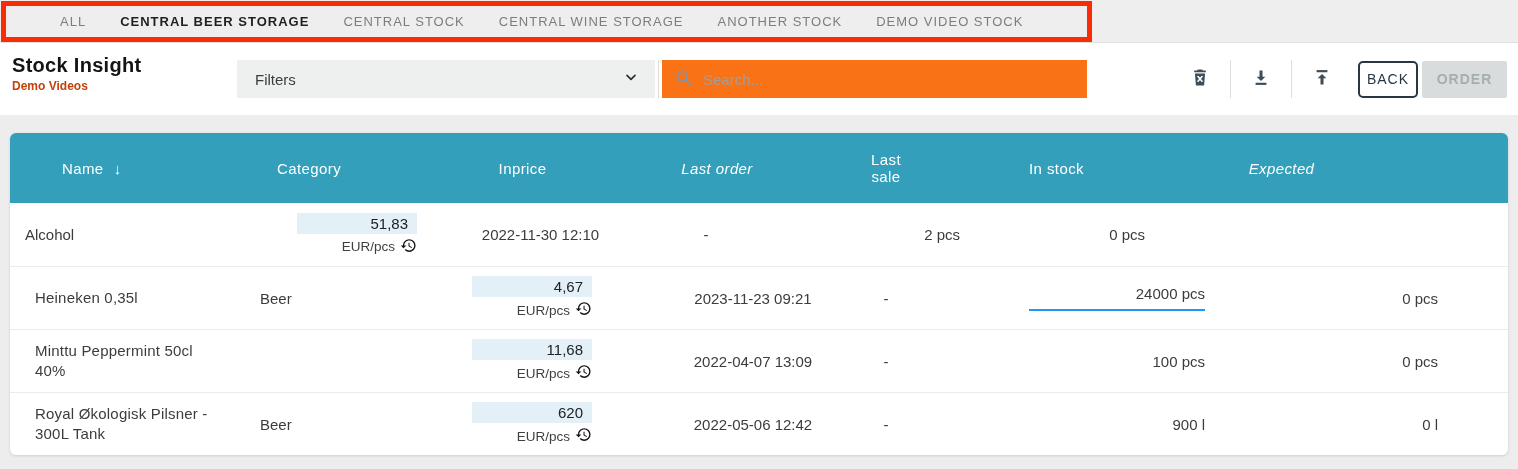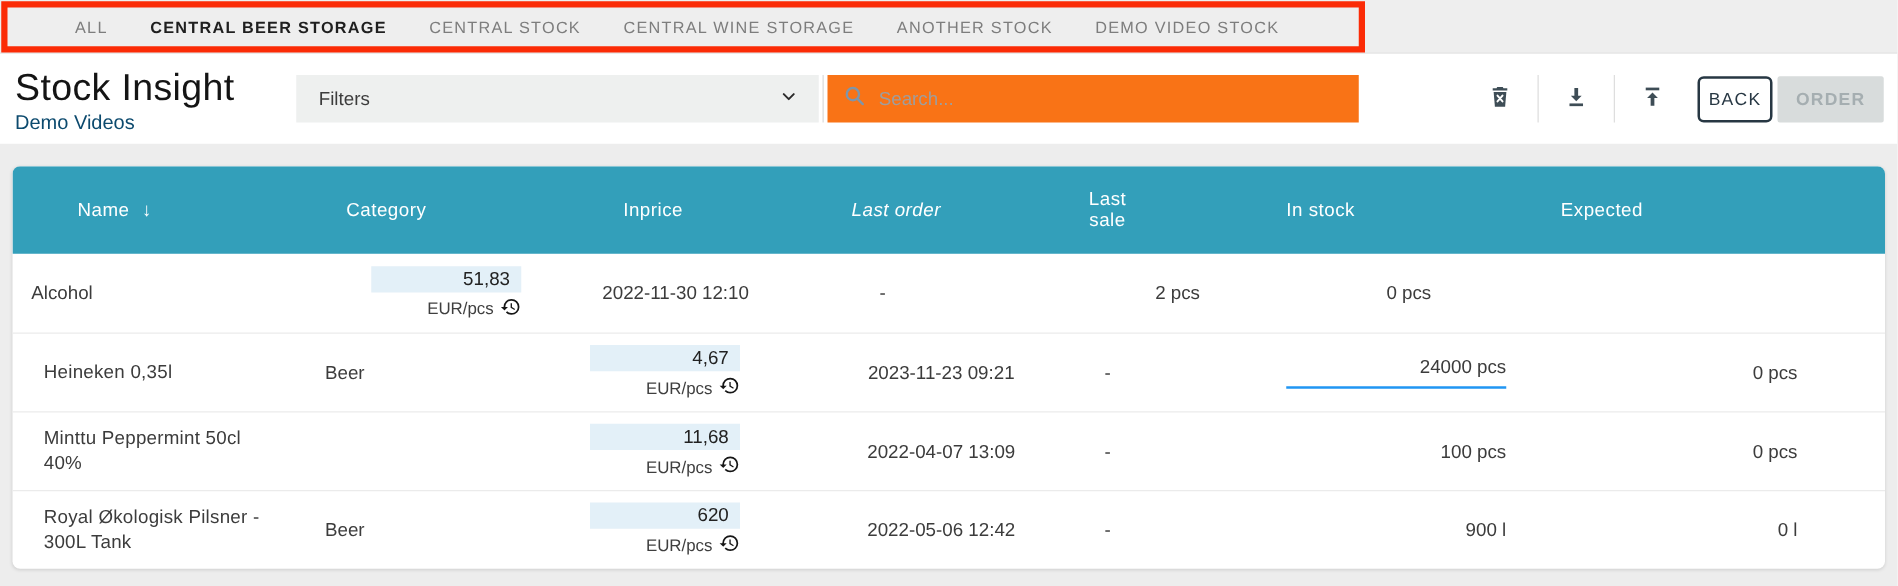--- a/index.html
+++ b/index.html
@@ -9,22 +9,22 @@
   
   .tabbar { position:relative; height:43px; background:#eeeeee; border-bottom:1px solid #e1e1e1; }
   .tabs { display:flex; align-items:center; height:100%; padding-left:60px; gap:34px; }
   .tab { font-size:13px; letter-spacing:1px; color:#7d7d7d; text-transform:uppercase; white-space:nowrap; cursor:pointer; }
   .tab.active { color:#1f1f1f; font-weight:700; }
   .annotation-box { position:absolute; left:1px; top:1px; width:1091px; height:41px; border:5px solid #fb2b06; pointer-events:none; }
 
   
   .toolbar { position:relative; height:72px; background:#ffffff; }
   .title-block { position:absolute; left:12px; top:11px; }
-  .page-title { font-size:30px; font-weight:400; color:#141414; letter-spacing:0.3px; }
-  .page-subtitle { font-size:16px; color:#0c4a6e; margin-top:2px; }
+  .page-title { font-size:20px; font-weight:700; color:#141414; letter-spacing:0.3px; }
+  .page-subtitle { font-size:12px; color:#c2410c; margin-top:2px;font-weight:bold; }
   .filters { position:absolute; left:237px; top:17px; width:418px; height:38px; background:#eef0ef; display:flex; align-items:center; justify-content:space-between; padding:0 16px 0 18px; cursor:pointer; }
   .filters-label { font-size:15px; color:#3c3c3c; }
   .toolbar-vline { position:absolute; left:658px; top:17px; width:1px; height:38px; background:#dcdcdc; }
   .search { position:absolute; left:662px; top:17px; width:425px; height:38px; background:#f97316; display:flex; align-items:center; padding:0 12px; }
   .search input { border:none; outline:none; background:transparent; font-size:15px; color:#3c3c3c; margin-left:10px; width:100%; font-family:"Liberation Sans",sans-serif; }
   .search input::placeholder { color:#9e9e9e; }
   .actions { position:absolute; right:11px; top:17px; height:38px; display:flex; align-items:center; }
   .icon-btn { width:40px; height:38px; display:flex; align-items:center; justify-content:center; background:none; border:none; cursor:pointer; color:#3e4d56; }
   .vdiv { width:1px; height:38px; background:#dedede; margin:0 10px; }
   .btn-back { margin-left:16px; width:60px; height:37px; background:#fff; border:2px solid #273743; border-radius:5px; font-size:14px; letter-spacing:1px; color:#273743; cursor:pointer; font-family:"Liberation Sans",sans-serif; }
@@ -35,21 +35,21 @@
   .card { margin:0 10px; height:322px; background:#ffffff; border-radius:6px; overflow:hidden; box-shadow:0 1px 3px rgba(0,0,0,0.13); }
   .thead, .trow { display:grid; grid-template-columns:235px 190px 175px 250px 110px 245px 1fr; align-items:center; }
   .thead { height:70px; background:#339fba; color:#ffffff; font-size:15px; letter-spacing:0.4px; }
   .th { cursor:pointer; }
   .th-name { padding-left:52px; text-align:left; }
   .th-category { padding-left:32px; text-align:left; }
   .th-inprice { text-align:center; }
   .th-lastorder { text-align:center; padding-right:36px;font-style:italic; }
   .th-lastsale { text-align:center; padding-right:58px; }
   .th-instock { text-align:center; padding-right:72px; }
-  .th-expected { text-align:center; padding-right:160px; }
+  .th-expected { text-align:center; padding-right:160px;font-style:italic; }
   .sort-arrow { margin-left:10px; font-size:15px; }
   .trow { height:63px; border-top:1px solid #ebebeb; font-size:15px; color:#3c3c3c; }
   .trow:first-child { border-top:none; }
   .td-name { padding-left:25px; padding-right:32px; line-height:1.35; letter-spacing:0.2px; }
   .td-category { padding-left:15px; }
   .td-inprice { display:flex; flex-direction:column; align-items:flex-end; padding-right:18px; }
   .price-box { display:inline-block; width:120px; background:#e3f0f8; text-align:right; padding:2px 9px; font-size:15px; color:#222; }
   .price-unit { display:flex; align-items:center; gap:5px; margin-top:3px; font-size:13.5px; color:#3f3f3f; }
   .history-icon { color:#161616; cursor:pointer; }
   .td-lastorder { text-align:center; padding-left:36px; }

